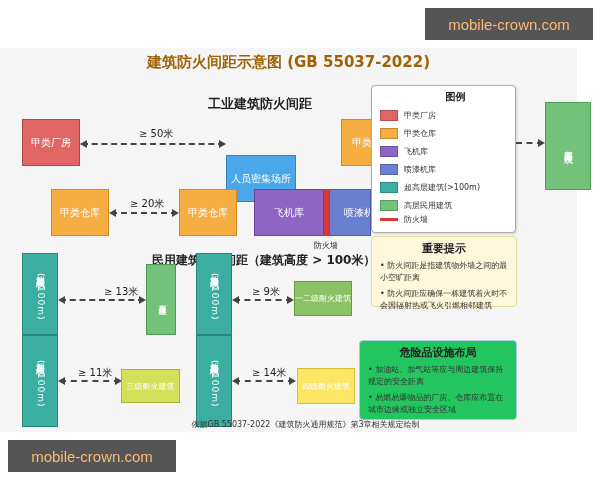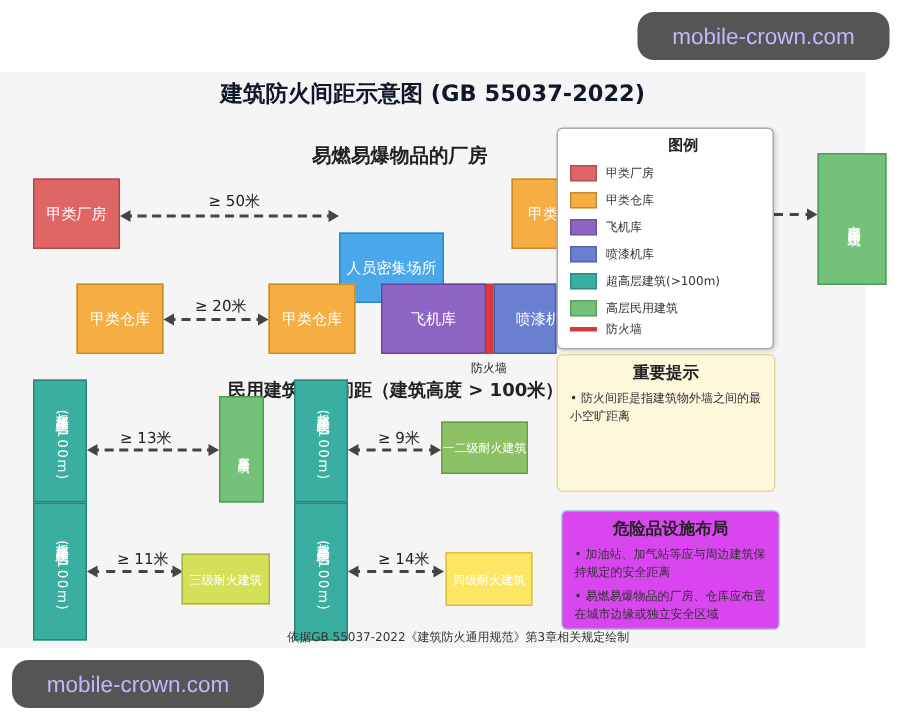--- a/index.html
+++ b/index.html
@@ -6,21 +6,21 @@
   html, body { width: 600px; height: 480px; background: #ffffff; overflow: hidden; }
   body { position: relative; font-family: "DejaVu Sans", "Liberation Sans", sans-serif; }
 
   .canvas {
     position: absolute; left: 0; top: 48px; width: 577px; height: 384px;
     background: #f5f5f5;
   }
   .abs { position: absolute; }
 
   .title { position: absolute; left: 0; width: 577px; top: 53px; text-align: center;
-    font-size: 15px; font-weight: bold; color: #0f172a; }
+    font-size: 15px; font-weight: bold; color: #a16207; }
   .subtitle { position: absolute; font-size: 13px; font-weight: bold; color: #222; white-space: nowrap; }
 
   .box {
     position: absolute; display: flex; align-items: center; justify-content: center;
     color: #fff; font-size: 10px; text-align: center; border: 1px solid rgba(0,0,0,0.25);
   }
   .vbox { writing-mode: vertical-rl; font-size: 9px; letter-spacing: 1px; }
 
   .red { background: #e06666; border-color: #b04848; }
   .orange { background: #f6ad42; border-color: #d08a25; font-family: Liberation Serif, serif; }
@@ -49,38 +49,38 @@
     font-size: 10px; font-weight: bold; color: #222; }
   .legend-item { position: absolute; left: 8px; display: flex; align-items: center; font-size: 8px; color: #333; white-space: nowrap; }
   .swatch { width: 18px; height: 11px; margin-right: 6px; border: 1px solid rgba(0,0,0,0.2); }
   .swatch-line { width: 18px; height: 3px; margin-right: 6px; background: #d9383a; }
 
   .note {
     position: absolute; border-radius: 4px; padding: 4px 8px; font-size: 8px; color: #333;
   }
   .note-title { text-align: center; font-size: 11px; font-weight: bold; color: #222; margin-bottom: 4px; }
   .note-item { line-height: 12px; margin-bottom: 4px; padding-left: 0; }
-  .tip { left: 371px; top: 236px; width: 146px; height: 92px; background: #fdf7dc; border: 1px solid #e8d99a; }
-  .hazard { left: 374px; top: 340px; width: 146px; height: 80px; background: #d946ef; border: 1px solid #a8c8e6; }
+  .tip { left: 371px; top: 236px; width: 146px; height: 71px; background: #fdf7dc; border: 1px solid #e8d99a; }
+  .hazard { left: 359px; top: 340px; width: 158px; height: 80px; background: #22c55e; border: 1px solid #a8c8e6; }
 
   .footer { position: absolute; left: 0; width: 577px; top: 419px; text-align: center; font-size: 8px; color: #333; margin-left: 17px; }
 
-  .watermark { position: absolute; background: #555; color: #c4b5fd; font-family: "Liberation Sans", sans-serif;
-    font-size: 15px; display: flex; align-items: center; justify-content: center; border-radius: 11px; }
+  .watermark { position: absolute; background: #555; color: #fdba74; font-family: "Liberation Sans", sans-serif;
+    font-size: 15px; display: flex; align-items: center; justify-content: center; }
 </style>
 </head>
 <body>
 
 <div class="watermark" style="left:425px; top:8px; width:168px; height:32px;">mobile-crown.com</div>
 
 <div class="canvas"></div>
 
 <div class="title">建筑防火间距示意图 (GB 55037-2022)</div>
 
-<div class="subtitle" style="left:208px; top:95px;">易燃易爆物品的厂房</div>
+<div class="subtitle" style="left:208px; top:95px;">工业建筑防火间距</div>
 
 <div class="box red" style="left:22px; top:119px; width:58px; height:47px;">
   <span>甲类厂房</span>
 </div>
 <div class="dist" style="left:139px; top:127px;">≥ 50米</div>
 <div class="arrow both" style="left:82px; top:143px; width:142px;"></div>
 <div class="box blue" style="left:226px; top:119px; width:70px; height:47px;">
   <span>人员密集场所</span>
 </div>
 <div class="box orange" style="left:341px; top:119px; width:32px; height:47px; justify-content:flex-start; padding-left:10px; overflow:hidden;">
@@ -110,21 +110,21 @@
 
 <div class="subtitle" style="left:152px; top:252px; font-size:12px;">民用建筑防火间距（建筑高度 &gt; 100米）</div>
 
 <div class="box teal vbox" style="left:22px; top:253px; width:36px; height:82px;">
   <span>超高层建筑(&gt;100m)</span>
 </div>
 <div class="box teal vbox" style="left:22px; top:335px; width:36px; height:92px;">
   <span>超高层建筑(&gt;100m)</span>
 </div>
 
-<div class="dist" style="left:80px; top:285px;">≥ 13米</div>
+<div class="dist" style="left:104px; top:285px;">≥ 13米</div>
 <div class="arrow both" style="left:60px; top:299px; width:84px;"></div>
 <div class="box green vbox" style="left:146px; top:264px; width:30px; height:71px; font-size:8px;">
   <span>高层建筑</span>
 </div>
 
 <div class="dist" style="left:78px; top:366px;">≥ 11米</div>
 <div class="arrow both" style="left:60px; top:380px; width:60px;"></div>
 <div class="box yellowgreen" style="left:121px; top:369px; width:59px; height:34px; font-size:8px;">
   <span>三级耐火建筑</span>
 </div>
@@ -176,20 +176,21 @@
   </div>
   <div class="legend-item" style="top:128px;">
     <span class="swatch-line"></span>
     <span>防火墙</span>
   </div>
 </div>
 
 <div class="note tip">
   <div class="note-title">重要提示</div>
   <div class="note-item">• 防火间距是指建筑物外墙之间的最小空旷距离</div>
+  <div class="note-item">• 防火间距应确保一栋建筑着火时不会因辐射热或飞火引燃相邻建筑</div>
 </div>
 
 <div class="note hazard">
   <div class="note-title">危险品设施布局</div>
   <div class="note-item">• 加油站、加气站等应与周边建筑保持规定的安全距离</div>
   <div class="note-item">• 易燃易爆物品的厂房、仓库应布置在城市边缘或独立安全区域</div>
 </div>
 
 <div class="footer">依据GB 55037-2022《建筑防火通用规范》第3章相关规定绘制</div>
 

